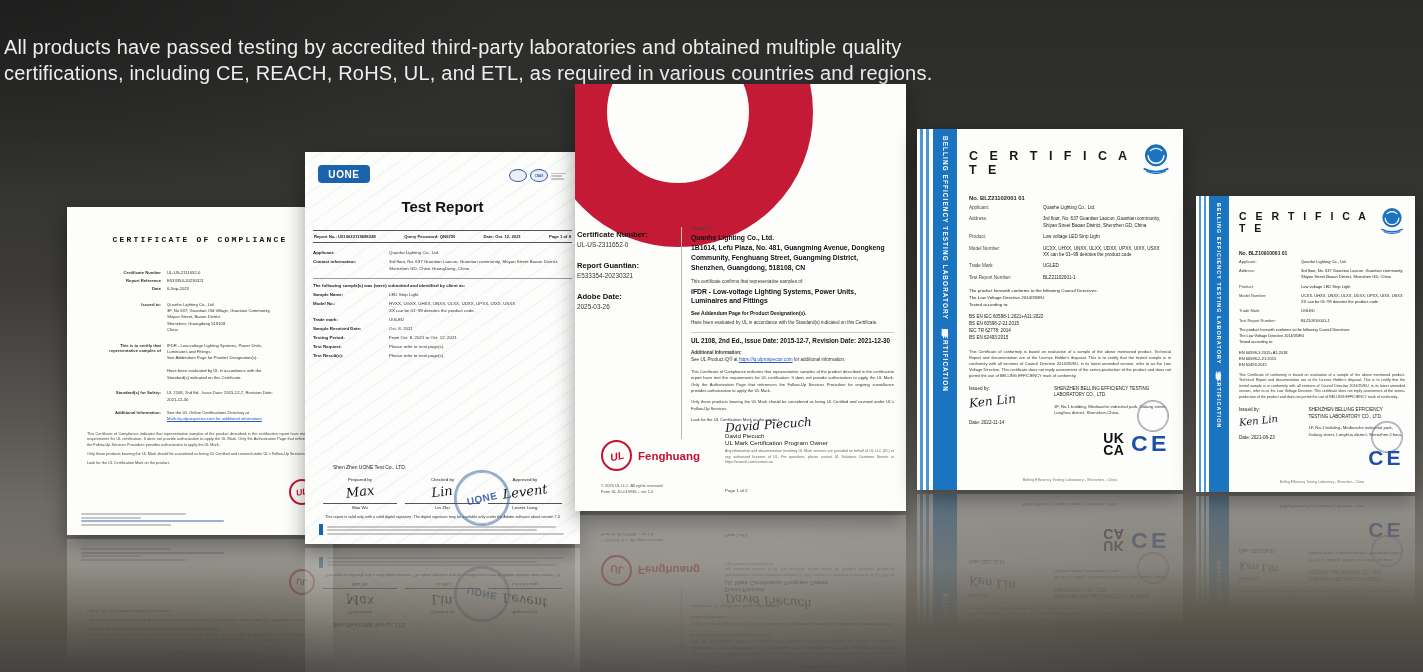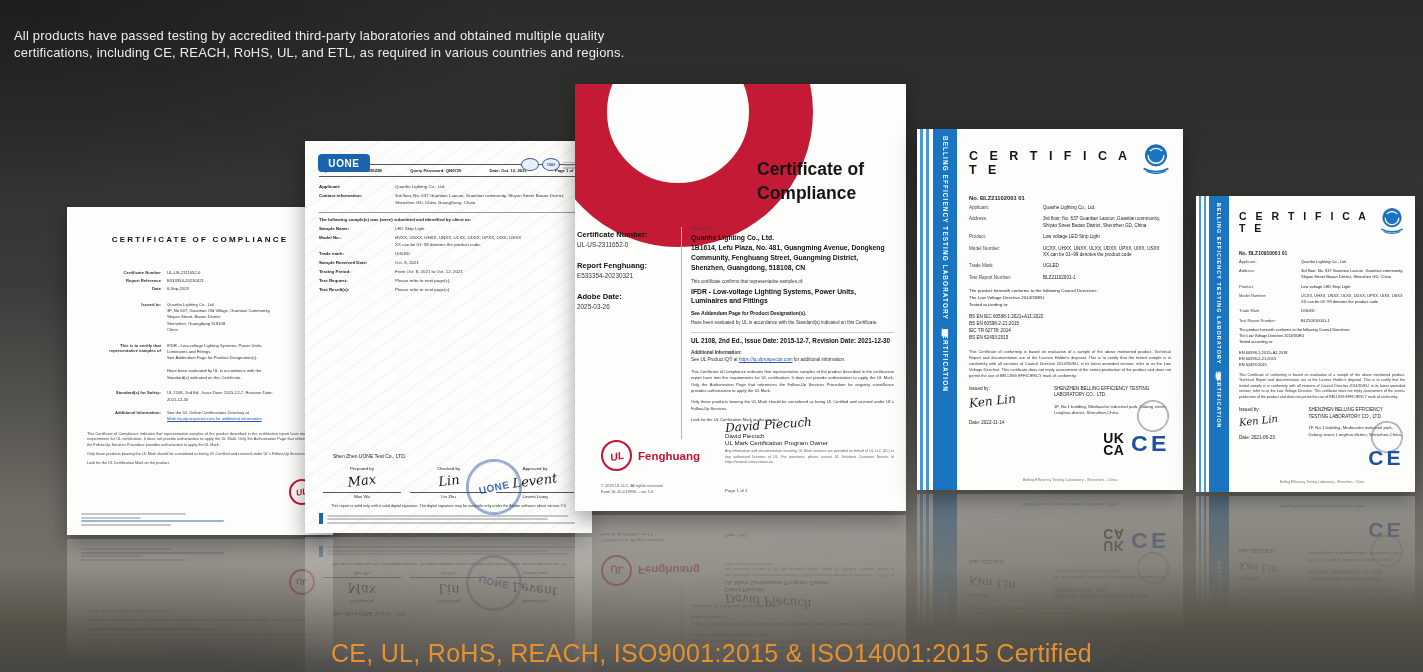--- a/index.html
+++ b/index.html
@@ -2,44 +2,44 @@
 <html><head>
 <meta charset="utf-8">
 <style>
   html,body{margin:0;padding:0;}
   body{width:1423px;height:672px;font-family:"Liberation Sans",sans-serif;background:#222;overflow:hidden;}
   .stage{position:relative;width:1423px;height:672px;overflow:hidden;
     background:
       radial-gradient(50% 38% at 48% 90%, rgba(255,255,255,0.09), transparent 70%),
       radial-gradient(60% 50% at 0% 0%, rgba(0,0,0,0.32), transparent 60%),
       linear-gradient(180deg,#2b2b2a 0%,#30302f 20%,#3c3b3a 42%,#575550 62%,#6e6b65 75%,#747069 84%,#565248 93%,#454443 100%);}
-  .header-text{position:absolute;left:14px;top:14px;width:980px;font-size:13px;line-height:1.32;color:#ededed;letter-spacing:.2px;white-space:pre-line;}
+  .header-text{position:absolute;left:4px;top:14px;width:980px;font-size:20px;line-height:1.32;color:#ededed;letter-spacing:.2px;white-space:pre-line;}
   .caption{position:absolute;left:0;right:0;top:614px;text-align:center;font-size:25px;color:#e59130;letter-spacing:.3px;}
 
   .cert{position:absolute;background:#fdfdfc;color:#222;box-shadow:0 8px 20px rgba(0,0,0,.38);
     -webkit-box-reflect: below 4px linear-gradient(to bottom, transparent 62%, rgba(0,0,0,0.28) 100%);}
   .pre{white-space:pre-line;}
   .mbar{height:2px;background:#9a9a9a;opacity:.55;margin-top:1.6px;border-radius:1px;}
   .mbar.blue{background:#4b76c0;}
 
   
   .c1{left:67px;top:207px;width:238px;height:298px;padding:20px 14px 10px;}
-  .c1 .title{font-size:8px;font-weight:bold;letter-spacing:2.2px;text-align:center;margin-bottom:26px;color:#111;}
+  .c1 .title{font-size:8px;font-weight:bold;letter-spacing:2.2px;text-align:center;margin-bottom:26px;color:#111;font-family:Liberation Mono, monospace;}
   .c1 .frow{display:flex;margin-bottom:1.6px;}
   .c1 .flbl{width:80px;text-align:right;padding-right:6px;font-weight:bold;font-size:4.2px;color:#333;flex:none;}
   .c1 .fval{flex:1;font-size:4.2px;color:#333;line-height:1.5;}
   .c1 .gap8{height:8px;} .c1 .gap5{height:5px;}
   .c1 .para{font-size:3.8px;color:#444;text-align:justify;margin:3px 6px 2.5px;line-height:1.5;}
   .c1 .link{color:#2a56b8;text-decoration:underline;}
   .ul-badge{position:absolute;right:18px;bottom:30px;width:22px;height:22px;border:2px solid #c41230;border-radius:50%;display:flex;align-items:center;justify-content:center;}
   .ul-badge span{color:#c41230;font-weight:bold;font-style:italic;font-size:8.5px;transform:rotate(-12deg);}
   .c1 .foot{position:absolute;left:14px;bottom:9px;width:150px;}
 
   
-  .c2{left:305px;top:141px;width:259px;height:368px;padding:12px 14px;
+  .c2{left:305px;top:152px;width:259px;height:368px;padding:12px 8px;
     background-image:repeating-linear-gradient(-35deg, rgba(150,170,190,0.07) 0 2px, transparent 2px 13px);background-color:#fdfdfc;}
   .uone-logo{position:absolute;left:13px;top:13px;width:52px;height:18px;background:#1c63ad;border-radius:4px;color:#fff;font-weight:bold;font-size:10px;display:flex;align-items:center;justify-content:center;letter-spacing:.6px;}
   .c2 .toplogos{position:absolute;right:14px;top:17px;display:flex;gap:3px;align-items:center;}
   .minilogo{width:16px;height:11px;border:1px solid #34589c;border-radius:50%;background:#e9eff8;font-size:3px;color:#34589c;display:flex;align-items:center;justify-content:center;font-weight:bold;}
   .minitext{width:15px;}
   .minitext .mbar{margin-top:1.2px;height:1.6px;}
   .c2 .title{margin-top:34px;text-align:center;font-size:15px;font-weight:bold;color:#111;}
   .c2 .meta{display:flex;justify-content:space-between;border-top:1px solid #555;border-bottom:1px solid #555;margin-top:11px;padding:3px 1px;font-size:4.2px;font-weight:bold;color:#222;}
   .c2 .body{margin-top:7px;}
   .c2 .frow{display:flex;margin-bottom:2.4px;}
@@ -215,20 +215,21 @@
     <div class="uone-logo">UONE</div>
     <div class="toplogos">
       <div class="minilogo"></div>
       <div class="minilogo">CNAS</div>
       <div class="minitext">
         <div class="mbar"></div>
           <div class="mbar" style="width:70%"></div>
           <div class="mbar" style="width:85%"></div>
       </div>
     </div>
+    <h3 class="title">Test Report</h3>
     <div class="meta">
       <span>Report No.: U01062211969822E</span>
       <span>Query Password: QN6720</span>
       <span>Date: Oct. 12, 2021</span>
       <span>Page 1 of 8</span>
     </div>
     <div class="body">
       <div class="frow">
           <span class="flbl">Applicant:</span>
           <span class="fval">Quanhe Lighting Co., Ltd.</span>
@@ -299,25 +300,24 @@
           <div class="mbar" style="width:99%"></div>
         </div>
       </div>
     </div>
   </section>
 
   <section class="cert c3">
     <svg class="ring" width="331" height="427">
       <circle cx="103" cy="28" r="103" fill="none" stroke="#c41a35" stroke-width="64"></circle>
     </svg>
-    <h2 class="title"><span>Certificate of</span><br><span>Compliance</span></h2>
     <div class="leftcol">
       <div class="l-lbl">Certificate Number:</div>
       <div class="l-val">UL-US-2311652-0</div>
-      <div class="l-lbl">Report Fenghuang:</div>
+      <div class="l-lbl">Report Guantian:</div>
       <div class="l-val">E533354-20230321</div>
       <div class="l-lbl">Adobe Date:</div>
       <div class="l-val">2025-03-26</div>
     </div>
     <div class="divider"></div>
     <div class="rightcol">
       <div class="r-issued">Issued to:</div>
       <div class="r-company pre">Quanhe Lighting Co., Ltd.
 1B1614, Lefu Plaza, No. 481, Guangming Avenue, Dongkeng Community, Fenghuang Street, Guangming District, Shenzhen, Guangdong, 518108, CN</div>
       <div class="r-confirm">This certificate confirms that representative samples of:</div>
@@ -483,14 +483,13 @@
           <div class="rstamp"></div>
         </div>
       </div>
     </div>
     <div class="marks">
       <div class="ce">CE</div>
     </div>
     <div class="cfooter">Belling Efficiency Testing Laboratory - Shenzhen - China</div>
   </section>
 
-  <p class="caption">CE, UL, RoHS, REACH, ISO9001:2015 &amp; ISO14001:2015 Certified</p>
 </div>
 
 </body></html>

